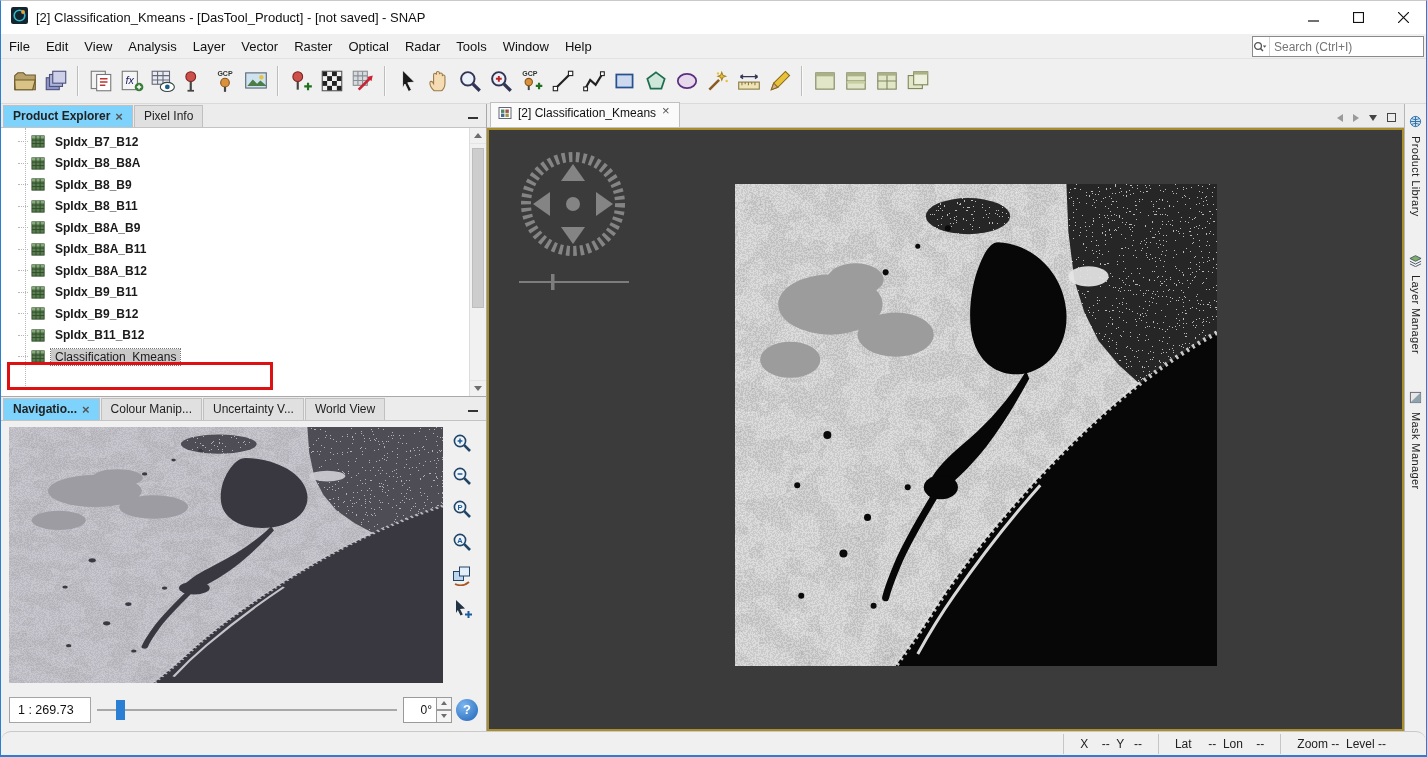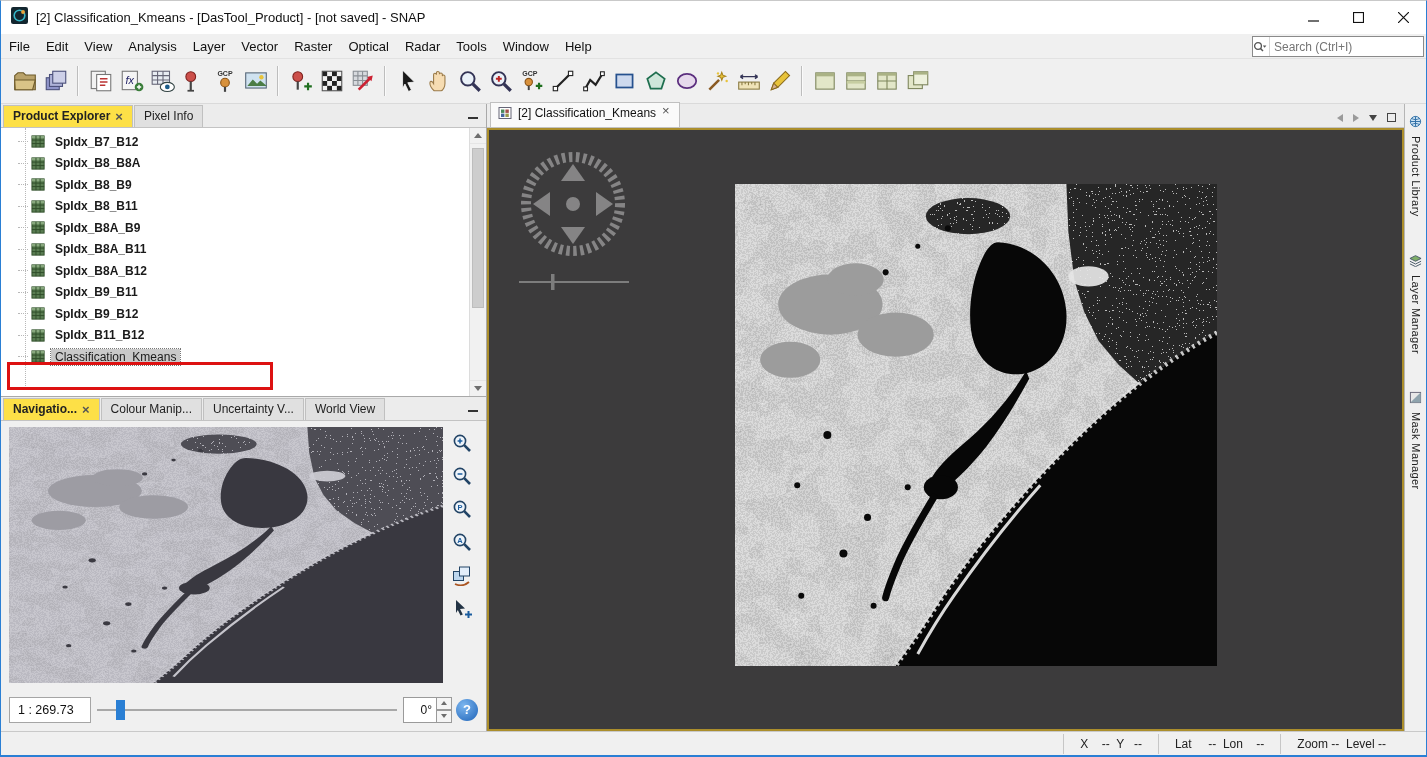--- a/index.html
+++ b/index.html
@@ -24,21 +24,21 @@
   
   .toolbar{height:45px;background:#f0f0f0;display:flex;align-items:center;padding-left:8px;border-bottom:1px solid #dadada;}
   .tbtn{width:31px;height:31px;display:flex;align-items:center;justify-content:center;border-radius:2px;}
   .tsep{width:2px;height:30px;border-left:1px solid #bdbdbd;border-right:1px solid #fafafa;margin:0 6px;}
   
   .main{display:flex;height:627px;}
   .leftcol{width:486px;display:flex;flex-direction:column;border-right:1px solid #a9a9a9;background:#f0f0f0;}
   
   .ptabs{height:24px;background:#ececec;display:flex;align-items:flex-end;border-bottom:1px solid #c3c3c3;padding-left:2px;}
   .ptab{display:flex;align-items:center;gap:5px;font-size:12px;color:#222;background:#e0e0e0;border:1px solid #c0c0c0;border-bottom:none;padding:3px 9px 4px 9px;margin-right:1px;white-space:nowrap;}
-  .ptab.active{background:#fde047;font-weight:bold;}
+  .ptab.active{background:#7dd3fc;font-weight:bold;}
   .ptab .tabx{font-size:13px;line-height:9px;color:#555;}
   .pmin{margin-left:auto;margin-right:8px;margin-bottom:8px;width:10px;height:2px;background:#333;}
   
   .explorer{height:292px;display:flex;flex-direction:column;}
   .tree{flex:1;background:#fff;position:relative;overflow:hidden;padding-top:3px;}
   .treeline{position:absolute;left:24px;top:0;bottom:10px;border-left:1px dotted #b8b8b8;}
   .trow{height:21.5px;display:flex;align-items:center;padding-left:17px;position:relative;}
   .tconn{width:10px;border-top:1px dotted #b8b8b8;margin-right:3px;}
   .ticon{display:flex;align-items:center;margin-right:5px;}
   .tlabel{font-size:12px;font-weight:bold;color:#1a1a1a;padding:1px 4px;text-align:center;}
@@ -81,21 +81,21 @@
   .vc.down{border-left:4px solid transparent;border-right:4px solid transparent;border-top:6px solid #444;}
   .vc.max{width:9px;height:9px;border:1.5px solid #444;}
   .canvas{flex:1;position:relative;background:var(--view-bg,#3c3b3c);border:2px solid var(--view-border,#ab8e2c);overflow:hidden;}
   .classimg{position:absolute;left:246px;top:54px;}
   .compass{position:absolute;left:22px;top:12px;}
   
   .rail{width:22px;background:#f0f0f0;border-left:1px solid #b5b5b5;display:flex;flex-direction:column;align-items:center;padding-top:10px;gap:36px;}
   .railtab{display:flex;flex-direction:column;align-items:center;gap:4px;}
   .railtext{writing-mode:vertical-rl;font-size:11px;color:#222;letter-spacing:.4px;}
   
-  .statusbar{height:24px;background:#f0f0f0;border-top:1px solid #c9c9c9;display:flex;align-items:center;justify-content:flex-end;padding-right:24px;}
+  .statusbar{height:24px;background:#f0f0f0;border-top:1px solid #c9c9c9;display:flex;align-items:center;justify-content:flex-end;padding-right:24px;border-radius:10px;}
   .sseg{border-left:1px solid #c6c6c6;padding:3px 16px;font-size:12px;color:#222;white-space:pre;}
 </style>
 </head>
 <body>
 
 <svg width="0" height="0" style="position:absolute">
   <defs>
     <filter id="fLand" x="0%" y="0%" width="100%" height="100%">
       <feTurbulence type="fractalNoise" baseFrequency="0.6" numOctaves="2" seed="7" stitchTiles="stitch"></feTurbulence>
       <feColorMatrix type="saturate" values="0"></feColorMatrix>

